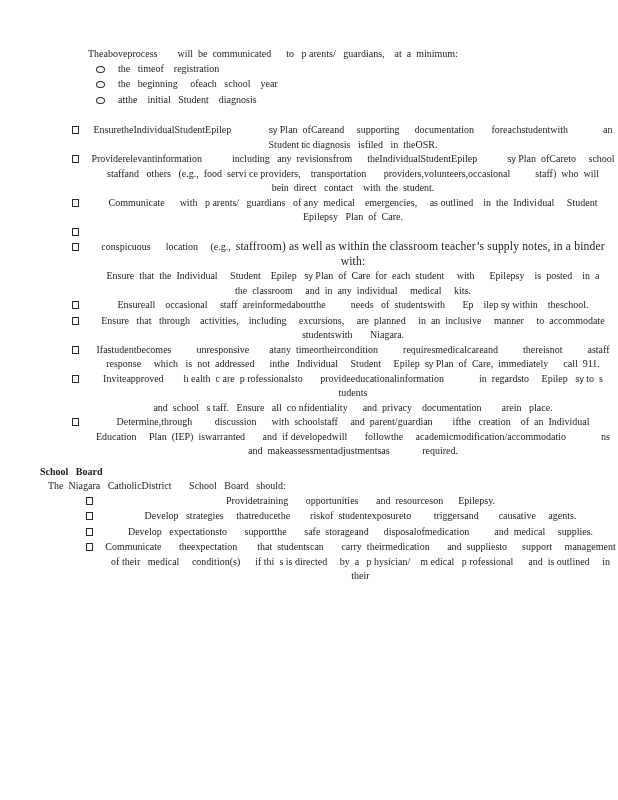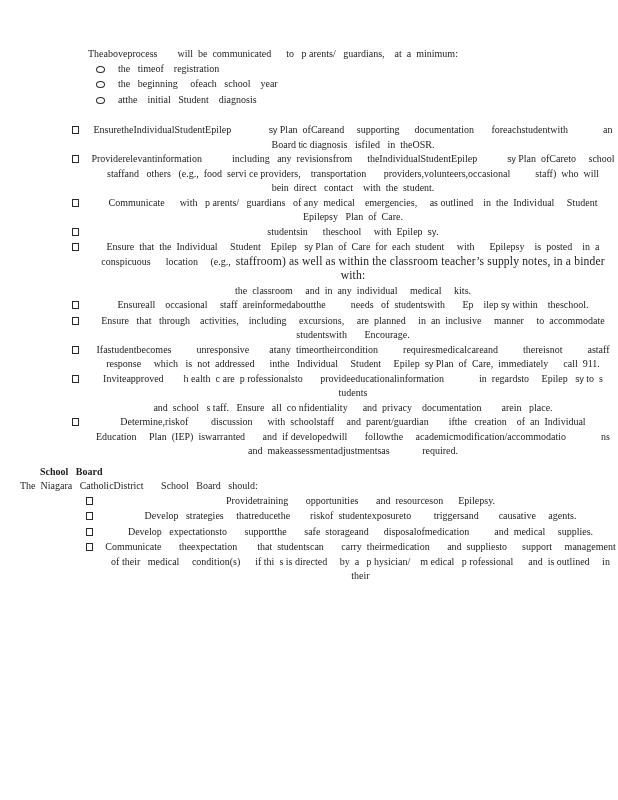--- a/index.html
+++ b/index.html
@@ -42,21 +42,21 @@
     margin-top: 3px;
   }
   .content { flex: 1 1 auto; min-width: 0; }
 
   .gap-small { height: 15px; }
   .sb-heading {
     margin: 6px 0 0 40px;
     font-weight: 700;
     white-space: pre-wrap;
   }
-  .sb-intro { margin-left: 20px; white-space: pre-wrap; }
+  .sb-intro { margin-left: 48px; white-space: pre-wrap; }
 </style>
 </head>
 <body>
 
 <div class="page">
 
   <div class="intro-line line">Theaboveprocess        will  be  communicated      to   p arents/   guardians,    at  a  minimum:</div>
 
   <div id="intro-bullets">
       <div class="circle-row">
@@ -79,83 +79,82 @@
       </div>
     </div>
 
   <div class="gap-small"></div>
 
   <div id="principal-list">
       <div class="item-row principal">
         <span class="bullet-cell"><span class="square-bullet"></span></span>
         <div class="content">
           <div class="line"><span>EnsuretheIndividualStudentEpilep               </span><span class="seg-sans">sy</span><span> Plan  ofCareand     supporting      documentation       foreachstudentwith              an</span></div>
-          <div class="line"><span>Board </span><span class="seg-sans">tic</span><span> diagnosis   isfiled   in  theOSR.</span></div>
+          <div class="line"><span>Student </span><span class="seg-sans">tic</span><span> diagnosis   isfiled   in  theOSR.</span></div>
         </div>
       </div>
       <div class="item-row principal">
         <span class="bullet-cell"><span class="square-bullet"></span></span>
         <div class="content">
           <div class="line"><span>Providerelevantinformation            including   any  revisionsfrom      theIndividualStudentEpilep            </span><span class="seg-sans">sy</span><span> Plan  ofCareto     school</span></div>
           <div class="line"><span>staffand   others   (e.g.,  food  servi ce providers,    transportation       providers,volunteers,occasional          staff)  who  will</span></div>
           <div class="line"><span>bein  direct   contact    with  the  student.</span></div>
         </div>
       </div>
       <div class="item-row principal">
         <span class="bullet-cell"><span class="square-bullet"></span></span>
         <div class="content">
           <div class="line"><span>Communicate      with   p arents/   guardians   of any  medical    emergencies,     as outlined    in  the  Individual     Student</span></div>
           <div class="line"><span>Epilepsy   Plan  of  Care.</span></div>
         </div>
       </div>
       <div class="item-row principal">
         <span class="bullet-cell"><span class="square-bullet"></span></span>
         <div class="content">
-          <div class="line"><span>studentsin      theschool     with  Epilep  </span><span class="seg-sans">sy</span><span>.</span></div>
         </div>
       </div>
       <div class="item-row principal">
         <span class="bullet-cell"><span class="square-bullet"></span></span>
         <div class="content">
+          <div class="line"><span>conspicuous      location     (e.g.,  </span><span class="seg-big">staffroom) as well as within the classroom teacher’s supply notes, in a binder with:</span></div>
           <div class="line"><span>Ensure  that  the  Individual     Student    Epilep   </span><span class="seg-sans">sy</span><span> Plan  of  Care  for  each  student     with      Epilepsy    is  posted    in  a</span></div>
-          <div class="line"><span>conspicuous      location     (e.g.,  </span><span class="seg-big">staffroom) as well as within the classroom teacher’s supply notes, in a binder with:</span></div>
           <div class="line"><span>the  classroom     and  in  any  individual     medical     kits.</span></div>
         </div>
       </div>
       <div class="item-row principal">
         <span class="bullet-cell"><span class="square-bullet"></span></span>
         <div class="content">
           <div class="line"><span>Ensureall    occasional     staff  areinformedaboutthe          needs   of  studentswith       Ep    ilep </span><span class="seg-sans">sy</span><span> within    theschool.</span></div>
         </div>
       </div>
       <div class="item-row principal">
         <span class="bullet-cell"><span class="square-bullet"></span></span>
         <div class="content">
           <div class="line"><span>Ensure   that   through    activities,    including     excursions,     are  planned     in  an  inclusive     manner     to  accommodate</span></div>
-          <div class="line"><span>studentswith       Encourage.</span></div>
+          <div class="line"><span>studentswith       Niagara.</span></div>
         </div>
       </div>
       <div class="item-row principal">
         <span class="bullet-cell"><span class="square-bullet"></span></span>
         <div class="content">
           <div class="line"><span>Ifastudentbecomes          unresponsive        atany  timeortheircondition          requiresmedicalcareand          thereisnot          astaff</span></div>
           <div class="line"><span>response     which   is  not  addressed      inthe   Individual     Student     Epilep  </span><span class="seg-sans">sy</span><span> Plan  of  Care,  immediately      call  911.</span></div>
         </div>
       </div>
       <div class="item-row principal">
         <span class="bullet-cell"><span class="square-bullet"></span></span>
         <div class="content">
           <div class="line"><span>Inviteapproved        h ealth  c are  p rofessionalsto       provideeducationalinformation              in  regardsto     Epilep   </span><span class="seg-sans">sy</span><span> to  s tudents</span></div>
           <div class="line"><span>and  school   s taff.   Ensure   all  co nfidentiality      and  privacy    documentation        arein   place.</span></div>
         </div>
       </div>
       <div class="item-row principal">
         <span class="bullet-cell"><span class="square-bullet"></span></span>
         <div class="content">
-          <div class="line"><span>Determine,riskof         discussion      with  schoolstaff     and  parent/guardian        ifthe   creation    of  an  Individual</span></div>
+          <div class="line"><span>Determine,through         discussion      with  schoolstaff     and  parent/guardian        ifthe   creation    of  an  Individual</span></div>
           <div class="line"><span>Education     Plan  (IEP)  iswarranted       and  if developedwill       followthe     academicmodification/accommodatio              ns</span></div>
           <div class="line"><span>and  makeassessmentadjustmentsas             required.</span></div>
         </div>
       </div>
     </div>
 
   <div class="sb-heading">School   Board</div>
 
   <div class="sb-intro line">The  Niagara   CatholicDistrict       School   Board   should:</div>
 

